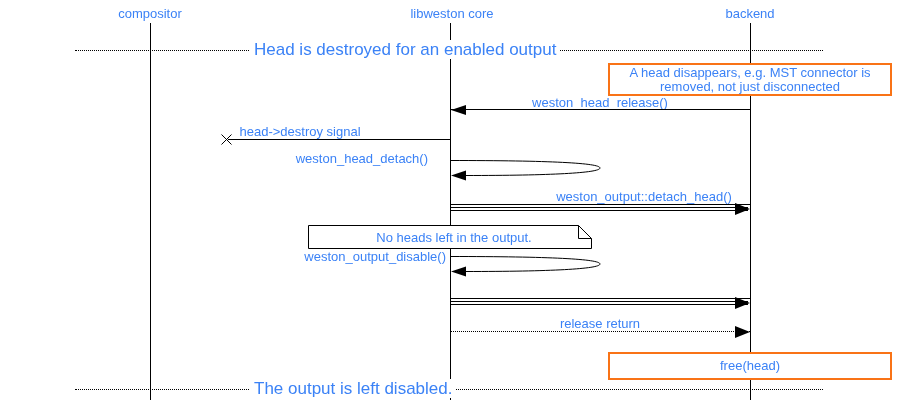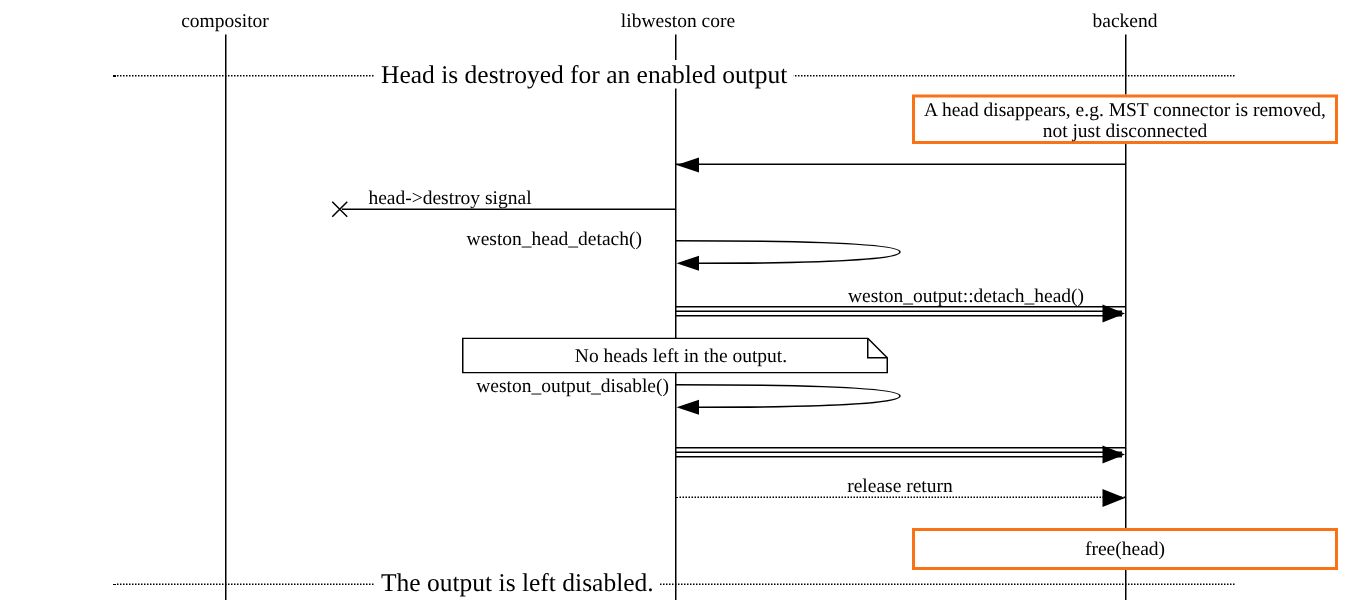--- a/index.html
+++ b/index.html
@@ -1,17 +1,17 @@
 <!DOCTYPE html>
 <html><head>
 <meta charset="utf-8">
 <style>
   html,body{margin:0;padding:0;background:#fff;}
   .diagram{position:relative;width:900px;height:403px;background:#ffffff;
-           font-family:Liberation Serif, serif;color:#000000;overflow:hidden;}
+           font-family:Liberation Sans, sans-serif;color:#3b82f6;overflow:hidden;}
   .abs{position:absolute;}
   .lifeline{width:1px;background:#000;top:23px;height:377px;}
   .ll-label{font-size:13px;line-height:15px;text-align:center;top:6px;width:200px;white-space:nowrap;}
   .divider-line{border-top:1px dotted #000;height:0;}
   .divider-label{text-align:left;font-size:17px;line-height:14px;white-space:nowrap;}
   .divider-label span{background:#ffffff;padding:0 4px;}
   .msg-label{font-size:13px;line-height:14px;text-align:center;white-space:nowrap;}
   .msg-label.right{text-align:right;}
   .solid-line{border-top:1px solid #000;height:0;}
   .dotted-line{border-top:1px dotted #000;height:0;}
@@ -39,20 +39,21 @@
 
   <div class="abs divider-line" style="left:75px;top:50px;width:748px;"></div>
   <div class="abs divider-label" style="left:250px;top:43px;width:400px;">
     <span>Head is destroyed for an enabled output</span>
   </div>
 
   <div class="abs box" style="left:608px;top:63px;width:280px;height:29px;">
     <span>A head disappears, e.g. MST connector is removed, not just disconnected</span>
   </div>
 
+  <div class="abs msg-label" style="left:450px;top:96px;width:300px;">weston_head_release()</div>
   <div class="abs solid-line" style="left:450px;top:109px;width:300px;"></div>
   <div class="abs arrow-left" style="left:451px;top:105px;"></div>
 
   <div class="abs msg-label" style="left:150px;top:125px;width:300px;">head-&gt;destroy signal</div>
   <div class="abs solid-line" style="left:228px;top:139px;width:222px;"></div>
   <svg class="abs" style="left:221px;top:134px;" width="11" height="11">
     <path d="M0.5,0.5 L10.5,10.5 M0.5,10.5 L10.5,0.5" stroke="#000" stroke-width="1" fill="none"></path>
   </svg>
 
   <div class="abs msg-label right" style="left:228px;top:152px;width:200px;">weston_head_detach()</div>

